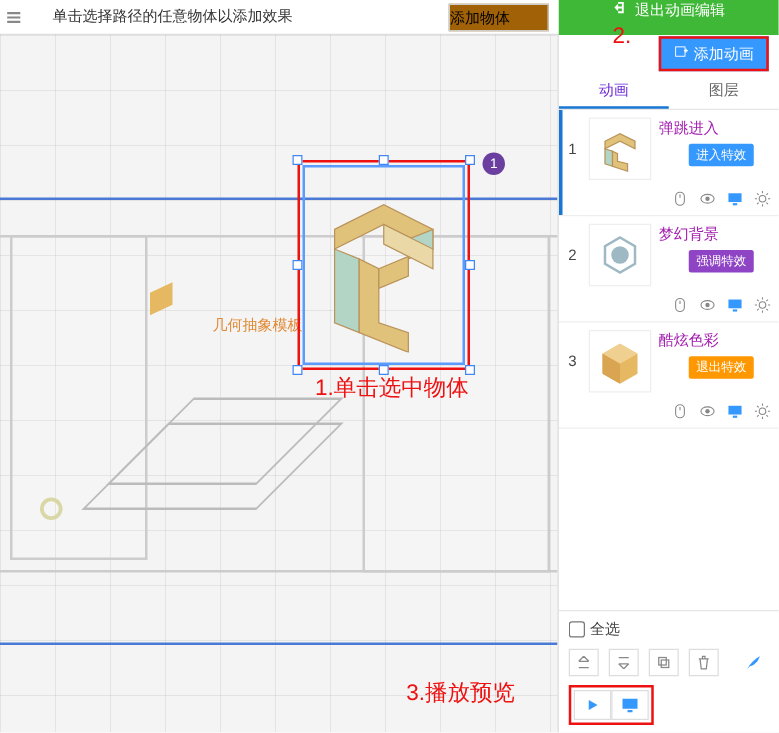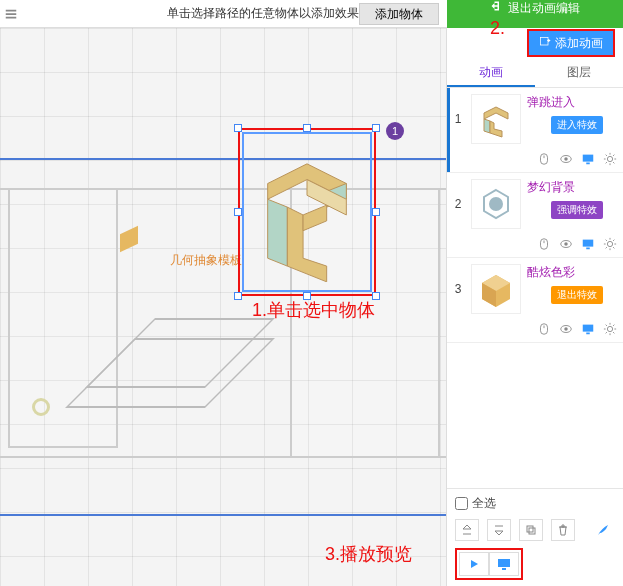--- a/index.html
+++ b/index.html
@@ -1,20 +1,20 @@
 <!DOCTYPE html>
 <html><head>
 <meta charset="utf-8">
 <style>
   * { box-sizing: border-box; margin: 0; padding: 0; }
   body { font-family: "Microsoft YaHei", Arial, sans-serif; background: #fff; width: 623px; height: 586px; overflow: hidden; }
   .top-bar { height: 28px; display: flex; align-items: center; border-bottom: 1px solid #ddd; background: #fff; }
-  .top-left { flex: 1; display: flex; align-items: center; padding-left: 4px; gap: 24px; font-size: 12px; color: #333; justify-content: space-between; }
+  .top-left { flex: 1; display: flex; align-items: center; padding-left: 4px; gap: 24px; font-size: 12px; color: #333; }
   .list-icon { width: 14px; height: 14px; display: inline-block; }
-  .btn-add-object { width: 80px; height: 22px; border: 1px solid #ccc; background: #e5e5e5; font-size: 12px; text-align: center; line-height: 20px; cursor: pointer; margin-right: 8px; }
+  .btn-add-object { width: 80px; height: 22px; border: 1px solid #ccc; background: #a16207; font-size: 12px; text-align: left; line-height: 20px; cursor: pointer; margin-right: 8px; }
   .btn-exit { width: 176px; height: 28px; background: #3fb837; color: #fff; font-size: 12px; display: flex; justify-content: center; gap: 6px; cursor: pointer; }
   .main { display: flex; height: calc(100% - 28px); }
   .canvas-pane { width: 447px; height: 100%; background: #f4f4f4; position: relative; border-right: 1px solid #ddd; overflow: hidden; }
   .canvas-grid { position: absolute; inset: 0; background:
     linear-gradient(to right, rgba(0,0,0,.07) 1px, transparent 1px),
     linear-gradient(to bottom, rgba(0,0,0,.07) 1px, transparent 1px);
     background-size: 44px 44px;
   }
   .h-blue-line { position: absolute; left: 0; right: 0; height: 2px; background: #4a7ad6; }
   .h-blue-1 { top: 130px; }

